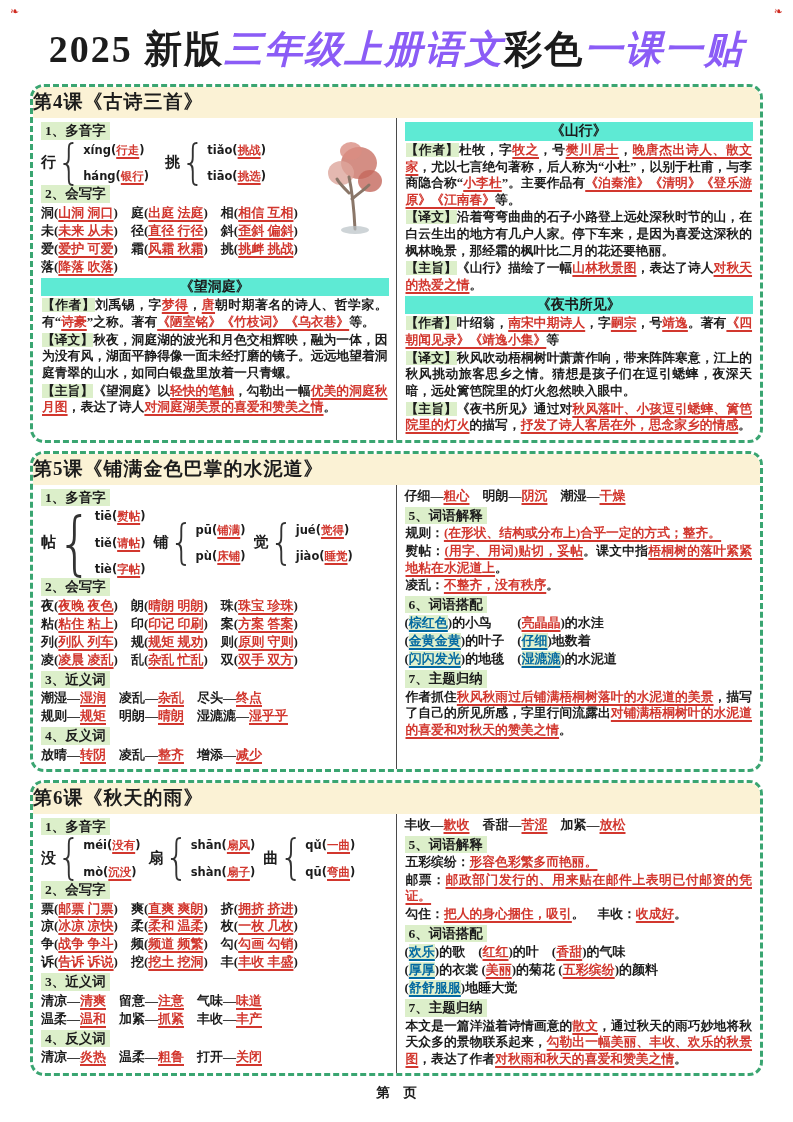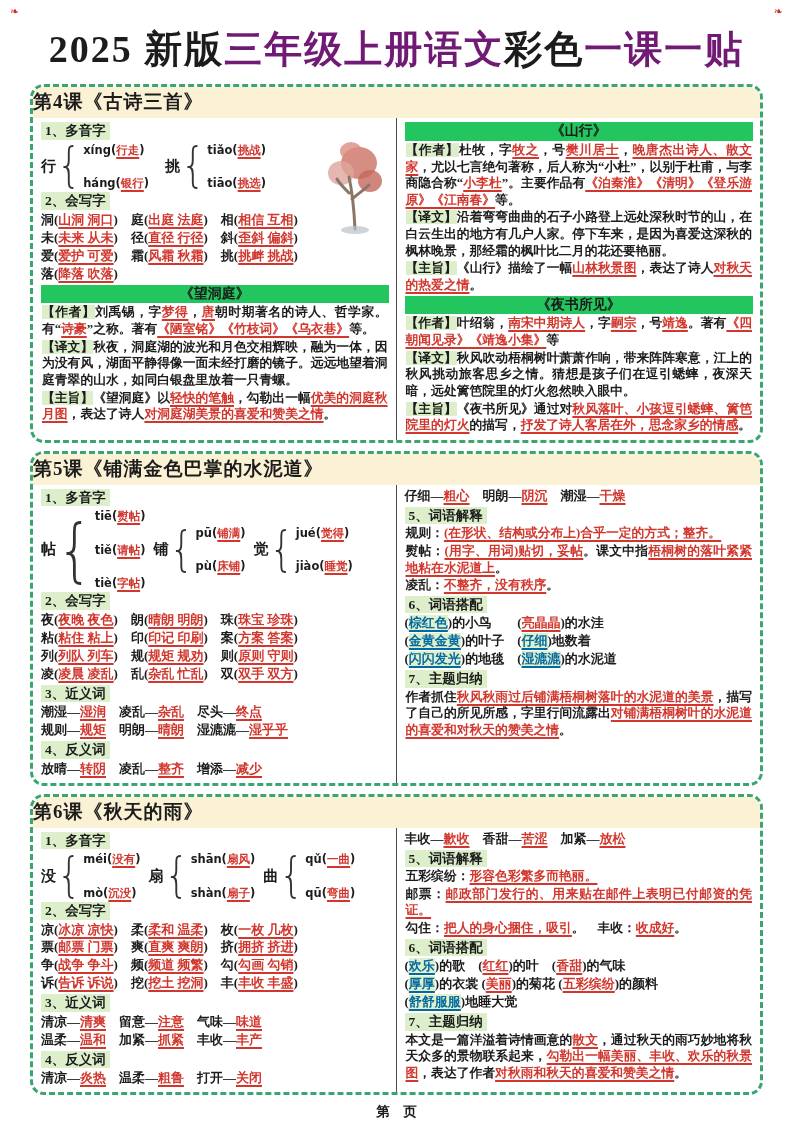--- a/index.html
+++ b/index.html
@@ -10,21 +10,21 @@
     color:#1c1c1c;
   }
   .corner-mark { position:absolute; top:5px; font-size:11px; color:#cf2a20; }
   .corner-mark.left { left:10px; }
   .corner-mark.right { right:10px; }
 
   .page-title {
     text-align:center; font-size:38px; font-weight:bold;
     margin:24px 0 9px; letter-spacing:2px; white-space:nowrap;
   }
-  .page-title .seg-rn { color:#701a75; text-decoration:none; }
+  .page-title .seg-rn { color:#8b5cf6; text-decoration:none;font-style:italic; }
 
   .card {
     margin:0 30px 8px; border:3px dashed #3aa571; border-radius:14px;
     background:#ffffff; overflow:hidden;
   }
   .card-header {
     background:#fbf2d5; text-align:left; font-size:19px; font-weight:bold;
     padding:2px 0 3px; letter-spacing:1px;
   }
   .card-body { display:flex; align-items:stretch; }
@@ -38,38 +38,38 @@
 
   .duoyin-row { display:flex; gap:16px; position:relative; margin:3px 0 2px; align-items:center; }
   .duoyin-row.tight { gap:8px; }
   .dy-entry { display:flex; align-items:center; }
   .dy-char { font-size:15px; font-weight:bold; }
   .dy-brace {
     font-family:"DejaVu Sans",sans-serif; font-weight:200; line-height:0.9;
     margin:0 2px 0 1px; transform:scaleY(1.25); display:inline-block; font-size:38px; color:#333;
   }
   .dy-brace.b3 { font-size:56px; }
-  .dy-lines { display:flex; flex-direction:column; gap:19px; }
+  .dy-lines { display:flex; flex-direction:column; gap:12px; }
   .dy-line {
     font-family:"DejaVu Sans","Liberation Sans",sans-serif;
     font-size:11.5px; font-weight:600; line-height:1.25; white-space:nowrap;
   }
 
   .tree { position:absolute; right:2px; top:-6px; }
 
   .xiezi-line, .pair-line {
     font-size:13px; font-weight:bold; line-height:1.38; white-space:nowrap;
   }
   .para {
     margin:1px; font-size:12.8px; line-height:1.3; text-align:justify;
     font-weight:600;
   }
   .tag { background:#dcefca; font-weight:bold; }
   .poem-title {
-    text-align:center; background:#22c55e; font-weight:bold; font-size:14px;
+    text-align:center; background:#5eead4; font-weight:bold; font-size:14px;
     margin:2px 0 1px; line-height:1.35;
   }
 
   .seg-r  { color:#d2372e; text-decoration:underline; text-decoration-thickness:1.5px; text-underline-offset:2.5px; }
   .seg-rn { color:#d2372e; }
   .seg-g  { color:#0369a1; background:#dff0cd; text-decoration:underline; text-decoration-thickness:1.5px; text-underline-offset:2.5px; }
 
   .page-footer { text-align:center; font-size:13.5px; font-weight:bold; margin-top:0; }
 </style>
 </head>
@@ -224,22 +224,22 @@
         <div class="dy-entry">
           <span class="dy-char">曲</span>
           <span class="dy-brace">{</span>
           <div class="dy-lines">
             <div class="dy-line"><span>qǔ(</span><span class="seg-r">一曲</span><span>)</span></div>
             <div class="dy-line"><span>qū(</span><span class="seg-r">弯曲</span><span>)</span></div>
           </div>
         </div>
       </div>
       <div class="hl-heading">2、会写字</div>
+      <div class="xiezi-line"><span>票(</span><span class="seg-r">邮票 门票</span><span>)　爽(</span><span class="seg-r">直爽 爽朗</span><span>)　挤(</span><span class="seg-r">拥挤 挤进</span><span>)</span></div>
       <div class="xiezi-line"><span>凉(</span><span class="seg-r">冰凉 凉快</span><span>)　柔(</span><span class="seg-r">柔和 温柔</span><span>)　枚(</span><span class="seg-r">一枚 几枚</span><span>)</span></div>
-      <div class="xiezi-line"><span>票(</span><span class="seg-r">邮票 门票</span><span>)　爽(</span><span class="seg-r">直爽 爽朗</span><span>)　挤(</span><span class="seg-r">拥挤 挤进</span><span>)</span></div>
       <div class="xiezi-line"><span>争(</span><span class="seg-r">战争 争斗</span><span>)　频(</span><span class="seg-r">频道 频繁</span><span>)　勾(</span><span class="seg-r">勾画 勾销</span><span>)</span></div>
       <div class="xiezi-line"><span>诉(</span><span class="seg-r">告诉 诉说</span><span>)　挖(</span><span class="seg-r">挖土 挖洞</span><span>)　丰(</span><span class="seg-r">丰收 丰盛</span><span>)</span></div>
       <div class="hl-heading">3、近义词</div>
       <div class="pair-line"><span>清凉—</span><span class="seg-r">清爽</span><span>　留意—</span><span class="seg-r">注意</span><span>　气味—</span><span class="seg-r">味道</span></div>
       <div class="pair-line"><span>温柔—</span><span class="seg-r">温和</span><span>　加紧—</span><span class="seg-r">抓紧</span><span>　丰收—</span><span class="seg-r">丰产</span></div>
       <div class="hl-heading">4、反义词</div>
       <div class="pair-line"><span>清凉—</span><span class="seg-r">炎热</span><span>　温柔—</span><span class="seg-r">粗鲁</span><span>　打开—</span><span class="seg-r">关闭</span></div>
     </div>
     <div class="col">
       <div class="pair-line"><span>丰收—</span><span class="seg-r">歉收</span><span>　香甜—</span><span class="seg-r">苦涩</span><span>　加紧—</span><span class="seg-r">放松</span></div>

